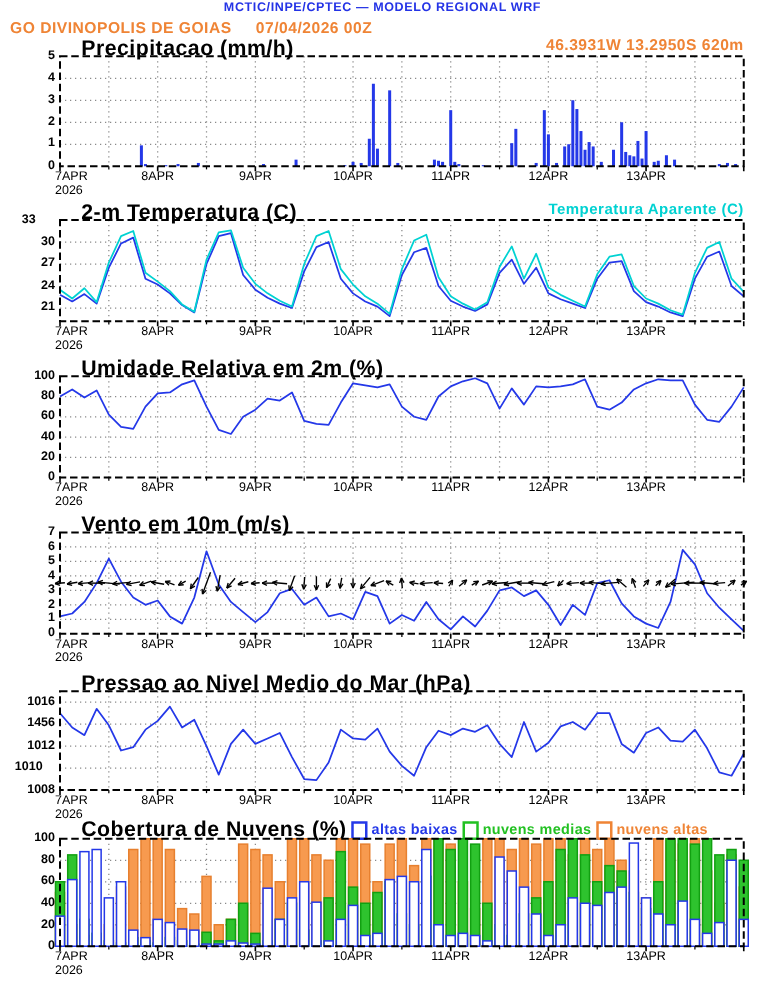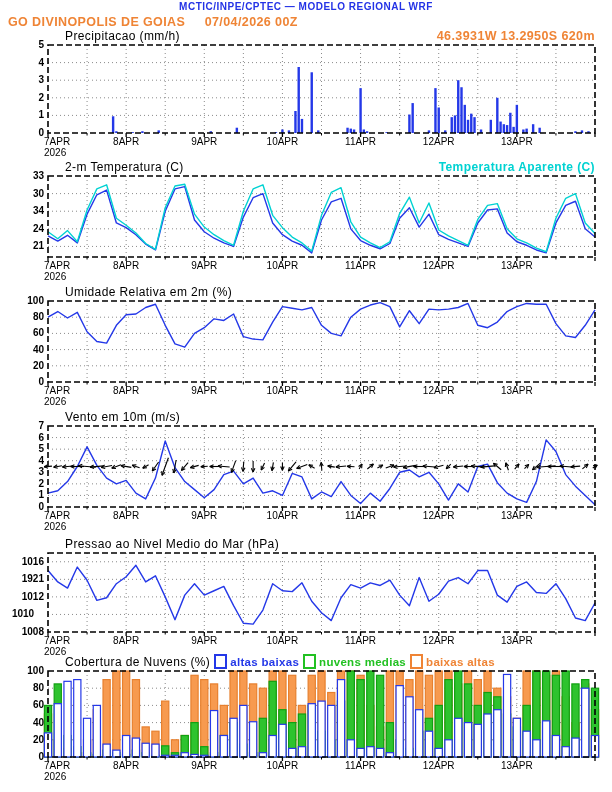--- a/index.html
+++ b/index.html
@@ -5,25 +5,25 @@
   html,body{margin:0;padding:0;}
   body{
     width:612px;height:792px;position:relative;background:#ffffff;
     font-family:"Liberation Sans", sans-serif;-webkit-font-smoothing:antialiased;
     overflow:hidden;
   }
   .abs{position:absolute;white-space:pre;}
   .hdr-title{left:0;width:612px;top:1px;text-align:center;font-size:10px;font-weight:bold;letter-spacing:.5px;color:#2433e6;}
   .hdr-sub{left:8px;top:15px;font-size:12.5px;font-weight:bold;letter-spacing:.4px;color:#ef8435;}
   .hdr-coords{right:17px;top:29px;font-size:12.5px;font-weight:bold;letter-spacing:.4px;color:#ef8435;}
-  .ptitle{font-size:12px;font-weight:normal;letter-spacing:.4px;color:#000;}
+  .ptitle{font-size:17px;font-weight:bold;letter-spacing:.4px;color:#000;}
   .ptitle-cyan{font-size:12px;font-weight:bold;letter-spacing:.4px;color:#00d2d2;}
   .tick-label{position:absolute;left:2px;width:42px;text-align:right;font-size:10px;font-weight:bold;color:#000;}
   .x-label{position:absolute;font-size:10px;font-weight:normal;color:#000;white-space:pre;}
-  .legend-row{display:flex;align-items:flex-end;gap:4px;}
+  .legend-row{display:flex;align-items:center;gap:4px;}
   .legend-item{display:flex;align-items:center;gap:3px;font-size:11.5px;font-weight:bold;letter-spacing:.3px;}
   .legend-swatch{width:9px;height:11px;border:2px solid;background:#fff;display:inline-block;}
   svg{position:absolute;left:0;top:0;}
 </style>
 </head>
 <body>
 
 <div class="abs hdr-title">MCTIC/INPE/CPTEC — MODELO REGIONAL WRF</div>
 <div class="abs hdr-sub">GO DIVINOPOLIS DE GOIAS     07/04/2026 00Z</div>
 <div class="abs hdr-coords">46.3931W 13.2950S 620m</div>
@@ -40,21 +40,21 @@
   <span class="legend-item" style="color:#2438e8;">
     <span class="legend-swatch" style="border-color:#2438e8;"></span>
     <span>altas baixas</span>
   </span>
   <span class="legend-item" style="color:#22c122;">
     <span class="legend-swatch" style="border-color:#22c122;"></span>
     <span>nuvens medias</span>
   </span>
   <span class="legend-item" style="color:#ef8435;">
     <span class="legend-swatch" style="border-color:#ef8435;"></span>
-    <span>baixas altas</span>
+    <span>nuvens altas</span>
   </span>
 </div>
 
 <svg id="plot-svg" width="612" height="792">
     <g>
       <line x1="87.07142857142857" y1="45" x2="87.07142857142857" y2="133" stroke="#8a8a8a" stroke-width="1" stroke-dasharray="1 3"></line>
       <line x1="126.14285714285714" y1="45" x2="126.14285714285714" y2="133" stroke="#8a8a8a" stroke-width="1" stroke-dasharray="1 3"></line>
       <line x1="165.21428571428572" y1="45" x2="165.21428571428572" y2="133" stroke="#8a8a8a" stroke-width="1" stroke-dasharray="1 3"></line>
       <line x1="204.28571428571428" y1="45" x2="204.28571428571428" y2="133" stroke="#8a8a8a" stroke-width="1" stroke-dasharray="1 3"></line>
       <line x1="243.35714285714286" y1="45" x2="243.35714285714286" y2="133" stroke="#8a8a8a" stroke-width="1" stroke-dasharray="1 3"></line>
@@ -674,23 +674,23 @@
     <div class="x-label" style="left:44px;top:136px;">7APR</div>
     <div class="x-label" style="left:96.14285714285714px;width:60px;text-align:center;top:136px;">8APR</div>
     <div class="x-label" style="left:174.28571428571428px;width:60px;text-align:center;top:136px;">9APR</div>
     <div class="x-label" style="left:252.42857142857144px;width:60px;text-align:center;top:136px;">10APR</div>
     <div class="x-label" style="left:330.57142857142856px;width:60px;text-align:center;top:136px;">11APR</div>
     <div class="x-label" style="left:408.7142857142857px;width:60px;text-align:center;top:136px;">12APR</div>
     <div class="x-label" style="left:486.8571428571429px;width:60px;text-align:center;top:136px;">13APR</div>
     <div class="x-label" style="left:44px;top:147px;">2026</div>
     <div class="tick-label" style="top:240.43478260869566px;">21</div>
     <div class="tick-label" style="top:222.82608695652175px;">24</div>
-    <div class="tick-label" style="top:205.2173913043478px;">34</div>
+    <div class="tick-label" style="top:205.2173913043478px;">27</div>
     <div class="tick-label" style="top:187.6086956521739px;">30</div>
-    <div class="tick-label" style="top:170px;">33</div>
+    <div class="tick-label" style="top:170px;text-align:center;">33</div>
     <div class="x-label" style="left:44px;top:260px;">7APR</div>
     <div class="x-label" style="left:96.14285714285714px;width:60px;text-align:center;top:260px;">8APR</div>
     <div class="x-label" style="left:174.28571428571428px;width:60px;text-align:center;top:260px;">9APR</div>
     <div class="x-label" style="left:252.42857142857144px;width:60px;text-align:center;top:260px;">10APR</div>
     <div class="x-label" style="left:330.57142857142856px;width:60px;text-align:center;top:260px;">11APR</div>
     <div class="x-label" style="left:408.7142857142857px;width:60px;text-align:center;top:260px;">12APR</div>
     <div class="x-label" style="left:486.8571428571429px;width:60px;text-align:center;top:260px;">13APR</div>
     <div class="x-label" style="left:44px;top:271px;">2026</div>
     <div class="tick-label" style="top:376px;">0</div>
     <div class="tick-label" style="top:359.8px;">20</div>
@@ -718,21 +718,21 @@
     <div class="x-label" style="left:96.14285714285714px;width:60px;text-align:center;top:510px;">8APR</div>
     <div class="x-label" style="left:174.28571428571428px;width:60px;text-align:center;top:510px;">9APR</div>
     <div class="x-label" style="left:252.42857142857144px;width:60px;text-align:center;top:510px;">10APR</div>
     <div class="x-label" style="left:330.57142857142856px;width:60px;text-align:center;top:510px;">11APR</div>
     <div class="x-label" style="left:408.7142857142857px;width:60px;text-align:center;top:510px;">12APR</div>
     <div class="x-label" style="left:486.8571428571429px;width:60px;text-align:center;top:510px;">13APR</div>
     <div class="x-label" style="left:44px;top:521px;">2026</div>
     <div class="tick-label" style="top:626px;">1008</div>
     <div class="tick-label" style="top:608.4444444444445px;text-align:center;">1010</div>
     <div class="tick-label" style="top:590.8888888888889px;">1012</div>
-    <div class="tick-label" style="top:573.3333333333334px;">1921</div>
+    <div class="tick-label" style="top:573.3333333333334px;">1456</div>
     <div class="tick-label" style="top:555.7777777777778px;">1016</div>
     <div class="x-label" style="left:44px;top:635px;">7APR</div>
     <div class="x-label" style="left:96.14285714285714px;width:60px;text-align:center;top:635px;">8APR</div>
     <div class="x-label" style="left:174.28571428571428px;width:60px;text-align:center;top:635px;">9APR</div>
     <div class="x-label" style="left:252.42857142857144px;width:60px;text-align:center;top:635px;">10APR</div>
     <div class="x-label" style="left:330.57142857142856px;width:60px;text-align:center;top:635px;">11APR</div>
     <div class="x-label" style="left:408.7142857142857px;width:60px;text-align:center;top:635px;">12APR</div>
     <div class="x-label" style="left:486.8571428571429px;width:60px;text-align:center;top:635px;">13APR</div>
     <div class="x-label" style="left:44px;top:646px;">2026</div>
     <div class="tick-label" style="top:751px;">0</div>

